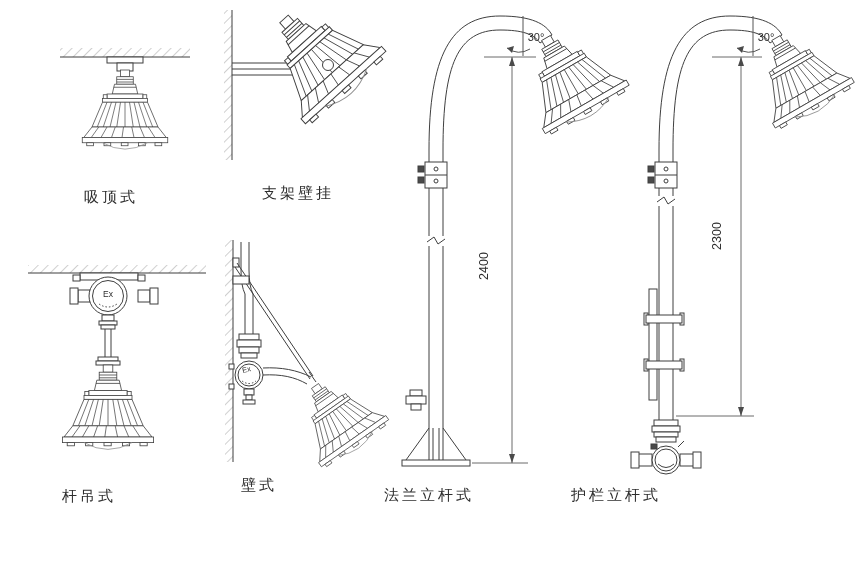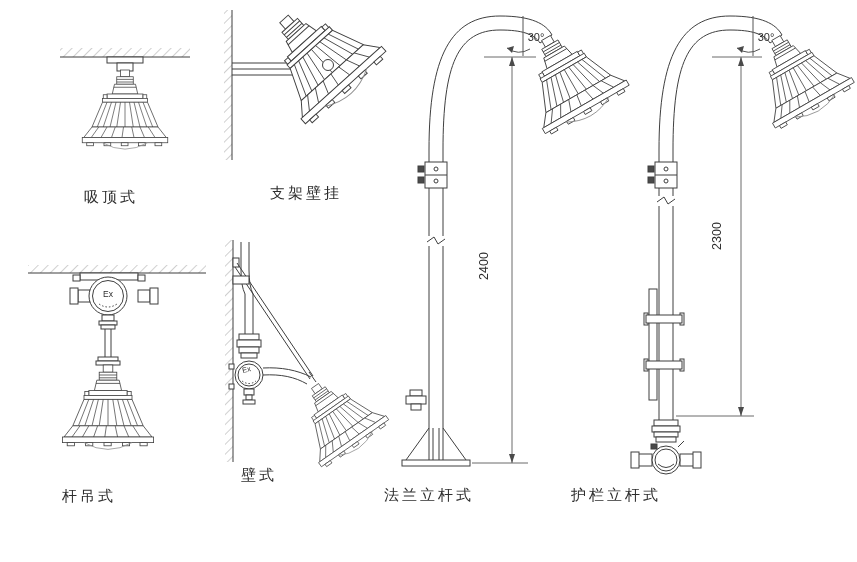--- a/index.html
+++ b/index.html
@@ -2,23 +2,23 @@
 <html><head>
 <meta charset="utf-8">
 <title></title>
 <style>
   html,body{margin:0;padding:0;background:#fff;}
   #canvas{position:relative;width:857px;height:562px;background:#ffffff;overflow:hidden;
           font-family:"Liberation Sans",sans-serif;}
   .fig{position:absolute;}
   .lbl{position:absolute;font-size:15px;color:#2d2d2d;letter-spacing:3px;white-space:nowrap;}
   #lbl-ceiling{left:84px;top:188px;}
-  #lbl-bracket{left:270px;top:184px;}
+  #lbl-bracket{left:262px;top:184px;}
   #lbl-polehang{left:62px;top:487px;}
-  #lbl-wall{left:241px;top:466px;}
+  #lbl-wall{left:241px;top:476px;}
   #lbl-flange{left:384px;top:486px;}
   #lbl-guardrail{left:571px;top:486px;}
   #fig-ceiling{left:50px;top:20px;}
   #fig-bracket{left:222px;top:5px;}
   #fig-polehang{left:20px;top:253px;}
   #fig-wall{left:215px;top:236px;}
   #fig-flange{left:396px;top:4px;}
   #fig-guardrail{left:626px;top:4px;}
   svg text{font-family:"Liberation Sans",sans-serif;fill:#2d2d2d;stroke:none;}
 </style>

